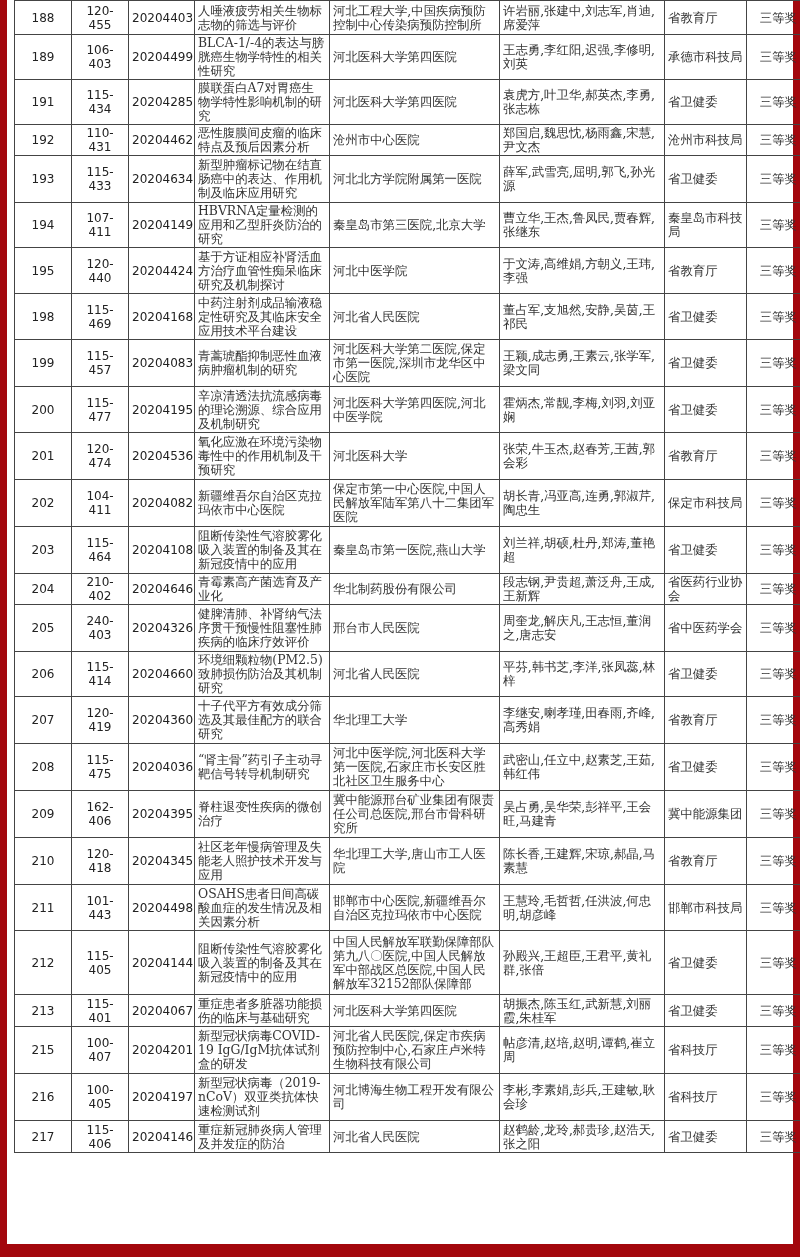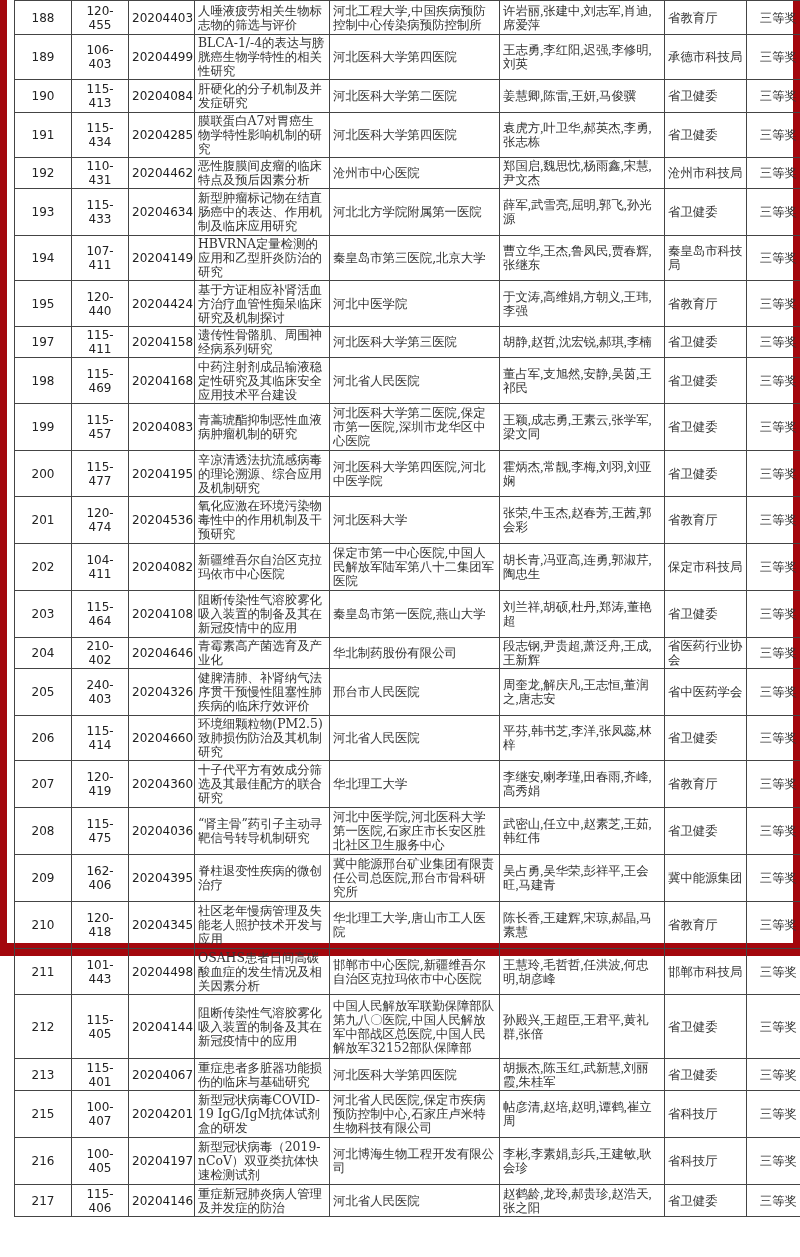--- a/index.html
+++ b/index.html
@@ -3,21 +3,21 @@
 <meta charset="utf-8">
 <style>
   html, body { margin:0; padding:0; }
   body {
     width:800px; height:1257px; overflow:hidden;
     background:#ffffff;
     font-family:"DejaVu Serif", "Liberation Serif", serif;
     color:#333;
   }
   .frame {
-    position:absolute; left:0; top:0; width:800px; height:956px;
+    position:absolute; left:0; top:0; width:800px; height:1257px;
     box-sizing:border-box;
     border-left:7px solid #a3070d;
     border-right:7px solid #a3070d;
     border-bottom:13px solid #a3070d;
     background:#fff;
   }
   table.awards {
     position:absolute; left:7px; top:0;
     width:786px;
     border-collapse:collapse;
@@ -30,21 +30,21 @@
     padding:1px 3px;
     vertical-align:middle;
     overflow:hidden;
   }
   td.c-seq, td.c-code, td.c-id {
     font-family:"DejaVu Sans", "Liberation Sans", sans-serif;
     font-size:12px; text-align:center; color:#222;
   }
   td.c-title { padding-left:2px;margin-top:8px; }
   td.c-unit  { padding-left:2px; }
-  td.c-people { padding-left:3px;font-family:Liberation Serif, serif; }
+  td.c-people { padding-left:3px; }
   td.c-rec { padding-left:3px; }
   td.c-level { text-align:right; }
 </style>
 </head>
 <body>
 
 <div class="frame" style="border-color: rgb(163, 7, 13);">
   <table class="awards">
     <colgroup>
       <col style="width:57px">
@@ -70,30 +70,20 @@
         <tr style="height: 44px;">
     <td class="c-seq">189</td>
     <td class="c-code">106-403</td>
     <td class="c-id">20204499</td>
     <td class="c-title">BLCA-1/-4的表达与膀胱癌生物学特性的相关性研究</td>
     <td class="c-unit">河北医科大学第四医院</td>
     <td class="c-people">王志勇,李红阳,迟强,李修明,刘英</td>
     <td class="c-rec">承德市科技局</td>
     <td class="c-level">三等奖</td>
   </tr>
-        <tr style="height: 33px;">
-    <td class="c-seq">190</td>
-    <td class="c-code">115-413</td>
-    <td class="c-id">20204084</td>
-    <td class="c-title">肝硬化的分子机制及并发症研究</td>
-    <td class="c-unit">河北医科大学第二医院</td>
-    <td class="c-people">姜慧卿,陈雷,王妍,马俊骥</td>
-    <td class="c-rec">省卫健委</td>
-    <td class="c-level">三等奖</td>
-  </tr>
         <tr style="height: 32px;">
     <td class="c-seq">191</td>
     <td class="c-code">115-434</td>
     <td class="c-id">20204285</td>
     <td class="c-title">膜联蛋白A7对胃癌生物学特性影响机制的研究</td>
     <td class="c-unit">河北医科大学第四医院</td>
     <td class="c-people">袁虎方,叶卫华,郝英杰,李勇,张志栋</td>
     <td class="c-rec">省卫健委</td>
     <td class="c-level">三等奖</td>
   </tr>
@@ -130,30 +120,20 @@
         <tr style="height: 46px;">
     <td class="c-seq">195</td>
     <td class="c-code">120-440</td>
     <td class="c-id">20204424</td>
     <td class="c-title">基于方证相应补肾活血方治疗血管性痴呆临床研究及机制探讨</td>
     <td class="c-unit">河北中医学院</td>
     <td class="c-people">于文涛,高维娟,方朝义,王玮,李强</td>
     <td class="c-rec">省教育厅</td>
     <td class="c-level">三等奖</td>
   </tr>
-        <tr style="height: 31px;">
-    <td class="c-seq">197</td>
-    <td class="c-code">115-411</td>
-    <td class="c-id">20204158</td>
-    <td class="c-title">遗传性骨骼肌、周围神经病系列研究</td>
-    <td class="c-unit">河北医科大学第三医院</td>
-    <td class="c-people">胡静,赵哲,沈宏锐,郝琪,李楠</td>
-    <td class="c-rec">省卫健委</td>
-    <td class="c-level">三等奖</td>
-  </tr>
         <tr style="height: 46px;">
     <td class="c-seq">198</td>
     <td class="c-code">115-469</td>
     <td class="c-id">20204168</td>
     <td class="c-title">中药注射剂成品输液稳定性研究及其临床安全应用技术平台建设</td>
     <td class="c-unit">河北省人民医院</td>
     <td class="c-people">董占军,支旭然,安静,吴茵,王祁民</td>
     <td class="c-rec">省卫健委</td>
     <td class="c-level">三等奖</td>
   </tr>

